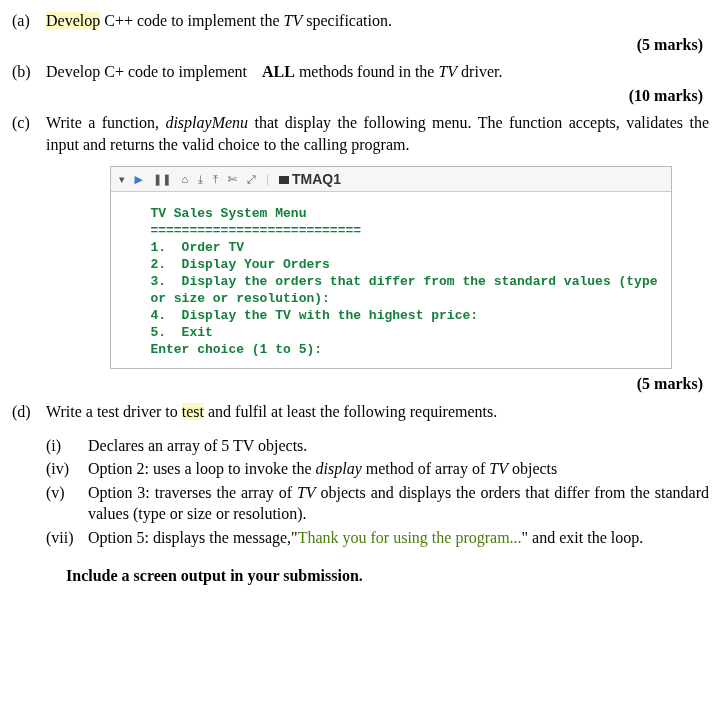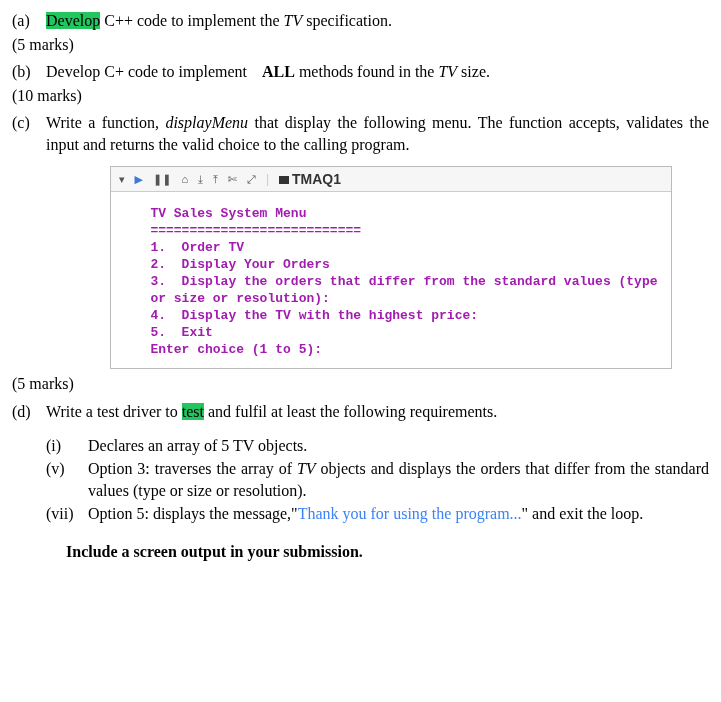--- a/index.html
+++ b/index.html
@@ -19,25 +19,26 @@
   }
   .qlabel {
     width: 34px;
     flex-shrink: 0;
   }
   .qbody {
     flex: 1;
     text-align: justify;
   }
   .marks {
-    text-align: left;
+    text-align: right;
     margin: 0 6px 6px 0;
+    font-weight: bold;
   }
   .hl {
-    background: #22c55e;
+    background: #fef9c3;
   }
   .italic {
     font-style: italic;
   }
   .bold {
     font-weight: bold;
     margin-left: 11px;
   }
   .console-wrap {
     margin: 10px 0 4px 98px;
@@ -72,21 +73,21 @@
     width: 10px;
     height: 8px;
     background: #333;
     vertical-align: middle;
     margin-right: 3px;
   }
   .console-body {
     font-family: "Courier New", Courier, monospace;
     font-size: 13px;
     font-weight: bold;
-    color: #a21caf;
+    color: #15803d;
     background: #fff;
     padding: 14px 16px 10px 16px;
     white-space: pre;
     line-height: 1.3;
   }
   .sublist {
     margin: 12px 0 0 34px;
   }
   .subitem {
     display: flex;
@@ -98,38 +99,38 @@
   }
   .subitem .subbody {
     flex: 1;
     text-align: justify;
   }
   .include-line {
     margin: 16px 0 0 54px;
     font-weight: bold;
   }
   .redtext {
-    color: #3b82f6;
+    color: #4d7c0f;
   }
 </style>
 </head>
 <body>
 
 <div class="question">
   <div class="qlabel">(a)</div>
   <div class="qbody">
     <span class="hl">Develop</span><span> C++ code to implement the </span><span class="italic">TV</span><span> specification.</span>
   </div>
 </div>
 <div class="marks">(5 marks)</div>
 
 <div class="question">
   <div class="qlabel">(b)</div>
   <div class="qbody">
-    <span>Develop C+ code to implement </span><span class="bold">ALL</span><span> methods found in the </span><span class="italic">TV</span><span> size.</span>
+    <span>Develop C+ code to implement </span><span class="bold">ALL</span><span> methods found in the </span><span class="italic">TV</span><span> driver.</span>
   </div>
 </div>
 <div class="marks">(10 marks)</div>
 
 <div class="question">
   <div class="qlabel">(c)</div>
   <div class="qbody">
     <span>Write a function, </span><span class="italic">displayMenu</span><span> that display the following menu.  The function accepts, validates the input and returns the valid choice to the calling program.</span>
   </div>
 </div>
@@ -169,20 +170,24 @@
 
 <div class="sublist">
 
   <div class="subitem">
     <div class="romlabel">(i)</div>
     <div class="subbody"><span>Declares an array of 5 TV objects.</span></div>
   </div>
 
 
 
+  <div class="subitem">
+    <div class="romlabel">(iv)</div>
+    <div class="subbody"><span>Option 2: uses a loop to invoke the </span><span class="italic">display</span><span> method of array of </span><span class="italic">TV</span><span> objects</span></div>
+  </div>
 
   <div class="subitem">
     <div class="romlabel">(v)</div>
     <div class="subbody"><span>Option 3: traverses the array of </span><span class="italic">TV</span><span> objects and displays the orders that differ from the standard values (type or size or resolution).</span></div>
   </div>
 
 
   <div class="subitem">
     <div class="romlabel">(vii)</div>
     <div class="subbody"><span>Option 5: displays the message,"</span><span class="redtext">Thank you for using the program...</span><span>" and exit the loop.</span></div>

